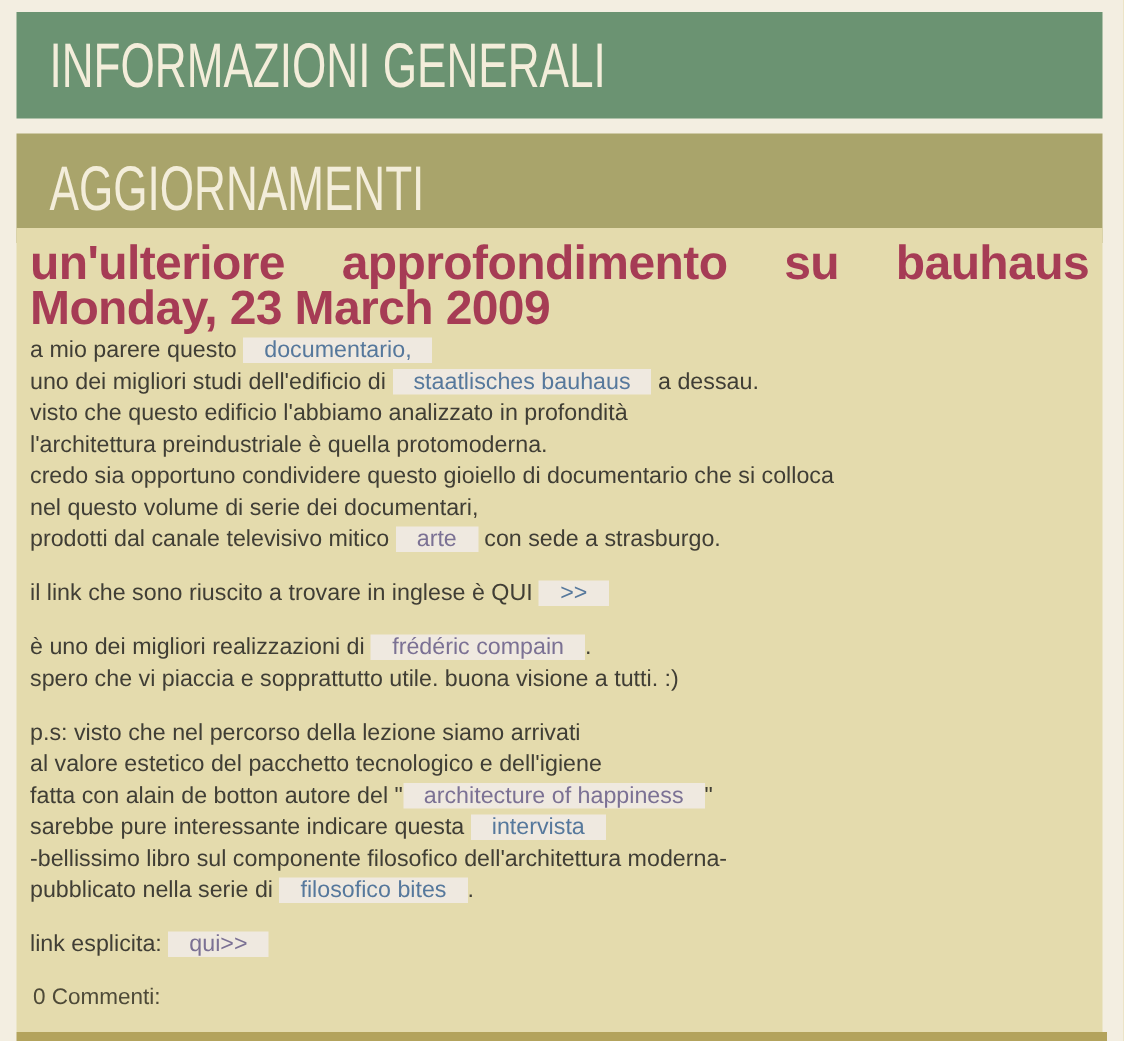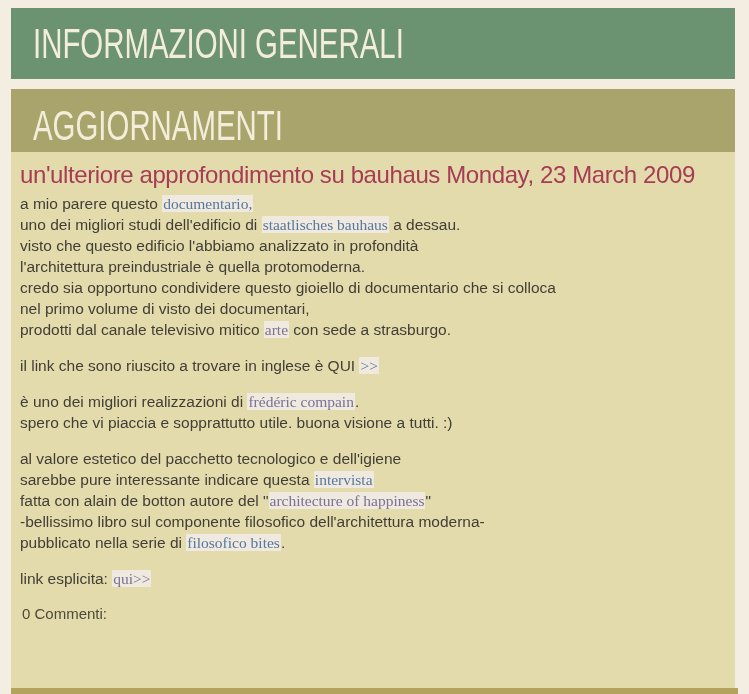--- a/index.html
+++ b/index.html
@@ -21,27 +21,27 @@
   .band-text{
     display:inline-block;margin-left:22px;white-space:nowrap;
     font-size:42px;font-weight:400;color:var(--band_text);
     transform:scaleX(0.7);transform-origin:0 50%;
   }
   .content{
     position:absolute;left:11px;top:152px;width:724px;height:536px;
     background:var(--content_bg);box-sizing:border-box;padding:8px 9px 0;
   }
   .post-title{
-    margin:0 0 3px;font-size:24px;font-weight:400;letter-spacing:-0.4px;
+    margin:0 0 3px;font-size:32px;font-weight:700;letter-spacing:-0.4px;
     line-height:30px;color:var(--title_color);text-align:justify;
   }
   .post-body{font-size:15.5px;color:var(--body_color);}
   .para{margin:0 0 15px;}
   .line{line-height:21px;min-height:21px;}
-  .plink{text-decoration:none;background:var(--link_bg);padding:0 1px;cursor:pointer;font-family:Liberation Serif, serif;}
+  .plink{text-decoration:none;background:var(--link_bg);padding:0 14px;cursor:pointer;}
   .plink.blue{color:var(--link_blue);}
   .plink.visited{color:var(--link_visited);}
   .comments{font-size:15px;line-height:20px;margin:6px 0 0 2px;color:var(--comments_color);}
   .footer-strip{position:absolute;left:11px;top:688px;width:727px;height:6px;background:var(--footer_strip);}
 </style>
 </head>
 <body>
 
 <div class="page">
 
@@ -56,34 +56,35 @@
   <div class="content">
     <h2 class="post-title"><span>un'ulteriore approfondimento su bauhaus</span> <span>Monday, 23 March 2009</span></h2>
 
     <div class="post-body">
         <div class="para">
           <div class="line"><span>a mio parere questo </span><a class="plink blue" href="#">documentario,</a></div>
           <div class="line"><span>uno dei migliori studi dell'edificio di </span><a class="plink blue" href="#">staatlisches bauhaus</a><span> a dessau.</span></div>
           <div class="line"><span>visto che questo edificio l'abbiamo analizzato in profondità</span></div>
           <div class="line"><span>l'architettura preindustriale è quella protomoderna.</span></div>
           <div class="line"><span>credo sia opportuno condividere questo gioiello di documentario che si colloca</span></div>
-          <div class="line"><span>nel primo volume di visto dei documentari,</span></div>
+          <div class="line"><span>nel questo volume di serie dei documentari,</span></div>
           <div class="line"><span>prodotti dal canale televisivo mitico </span><a class="plink visited" href="#">arte</a><span> con sede a strasburgo.</span></div>
         </div>
         <div class="para">
           <div class="line"><span>il link che sono riuscito a trovare in inglese è QUI </span><a class="plink blue" href="#">&gt;&gt;</a></div>
         </div>
         <div class="para">
           <div class="line"><span>è uno dei migliori realizzazioni di </span><a class="plink visited" href="#">frédéric compain</a><span>.</span></div>
           <div class="line"><span>spero che vi piaccia e sopprattutto utile. buona visione a tutti. :)</span></div>
         </div>
         <div class="para">
+          <div class="line"><span>p.s: visto che nel percorso della lezione siamo arrivati</span></div>
           <div class="line"><span>al valore estetico del pacchetto tecnologico e dell'igiene</span></div>
+          <div class="line"><span>fatta con alain de botton autore del "</span><a class="plink visited" href="#">architecture of happiness</a><span>"</span></div>
           <div class="line"><span>sarebbe pure interessante indicare questa </span><a class="plink blue" href="#">intervista</a></div>
-          <div class="line"><span>fatta con alain de botton autore del "</span><a class="plink visited" href="#">architecture of happiness</a><span>"</span></div>
           <div class="line"><span>-bellissimo libro sul componente filosofico dell'architettura moderna-</span></div>
           <div class="line"><span>pubblicato nella serie di </span><a class="plink blue" href="#">filosofico bites</a><span>.</span></div>
         </div>
         <div class="para">
           <div class="line"><span>link esplicita: </span><a class="plink visited" href="#">qui&gt;&gt;</a></div>
         </div>
       </div>
 
     <div class="comments">0 Commenti:</div>
   </div>

